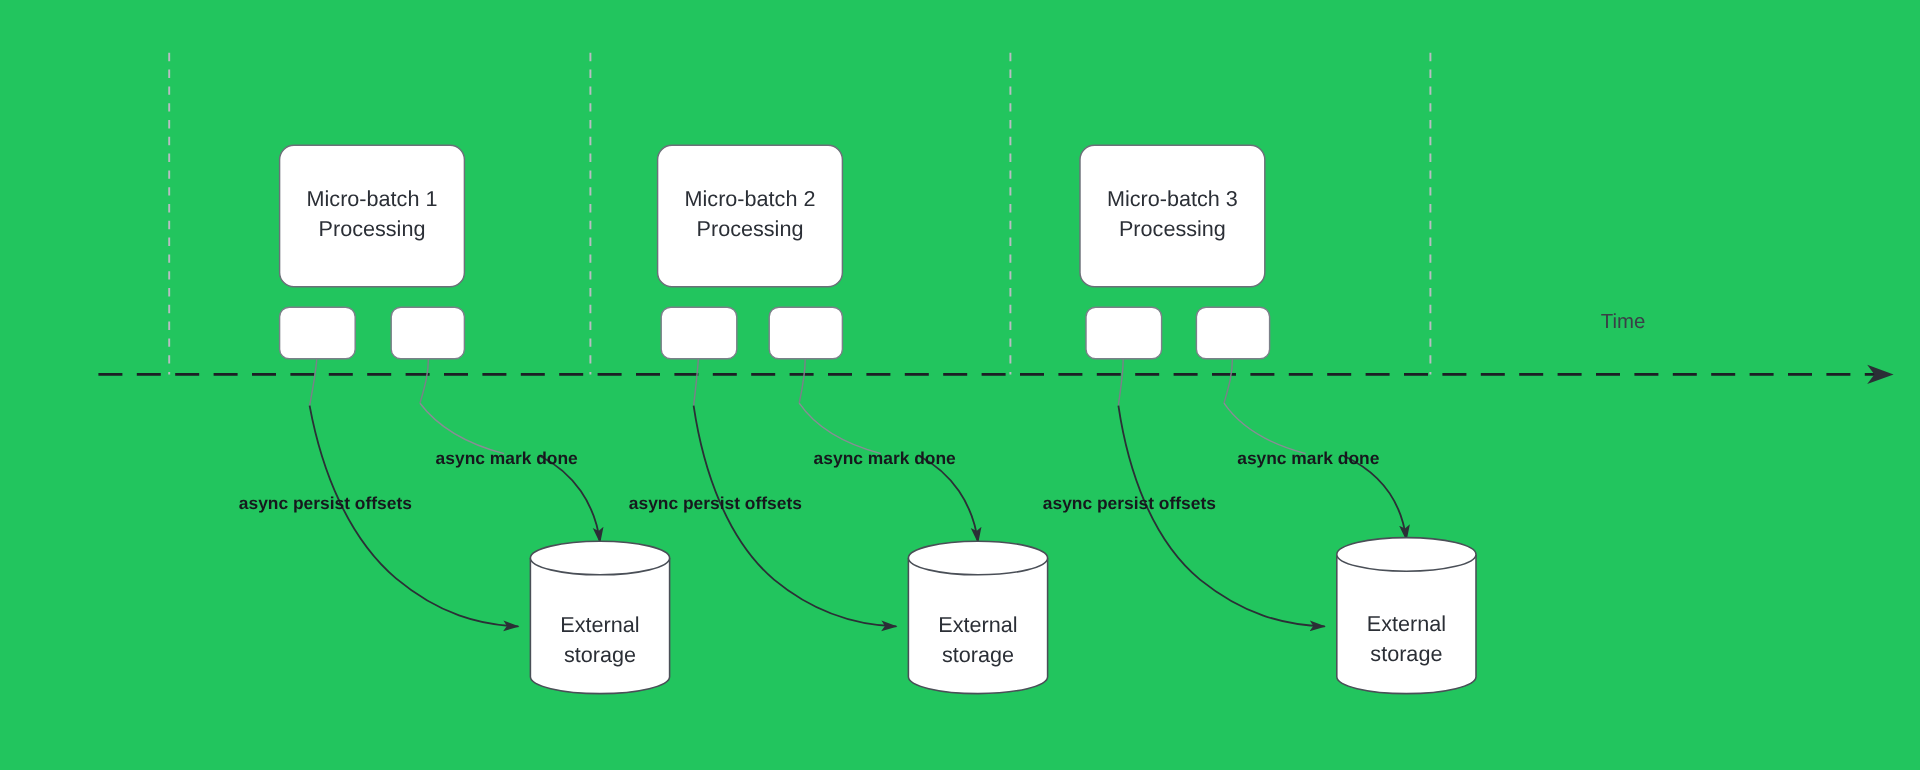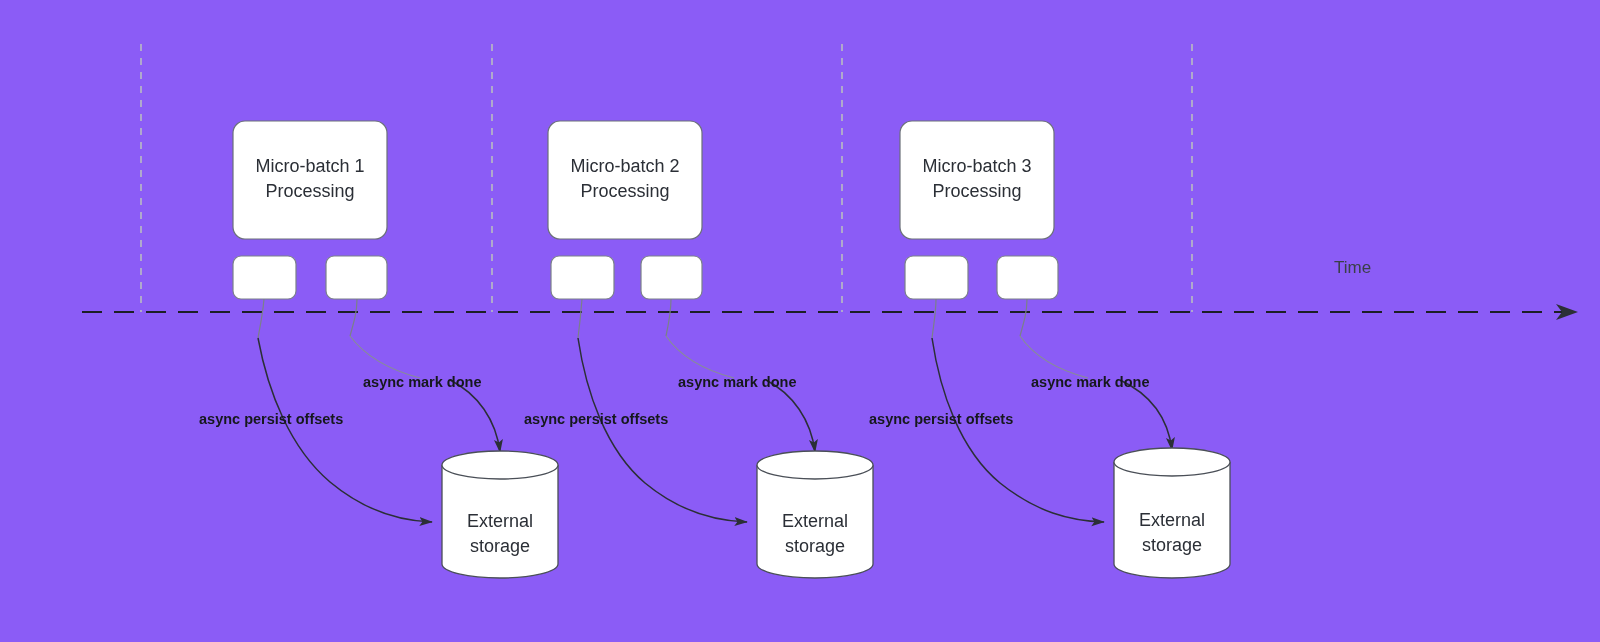--- a/index.html
+++ b/index.html
@@ -4,21 +4,21 @@
 <style>
   html, body {
     margin: 0;
     padding: 0;
     background: #ffffff;
   }
   #canvas {
     position: relative;
     width: 1600px;
     height: 642px;
-    background: #8b5cf6;
+    background: #22c55e;
     font-family: "Liberation Sans", sans-serif;
     overflow: hidden;
   }
   #diagram-svg {
     position: absolute;
     left: 0;
     top: 0;
     width: 1600px;
     height: 642px;
   }

